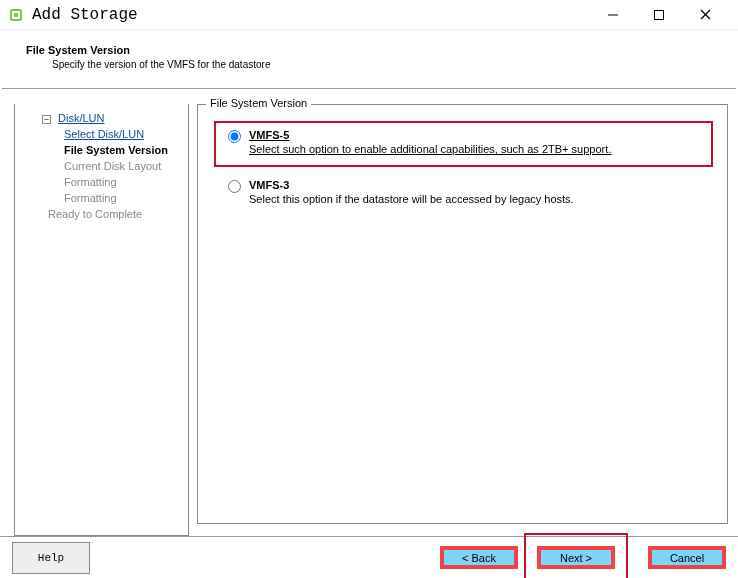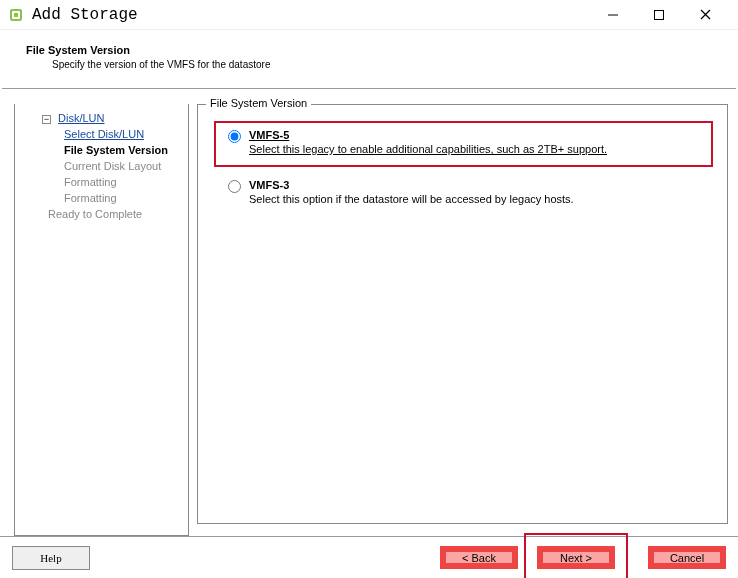--- a/index.html
+++ b/index.html
@@ -145,34 +145,34 @@
       border-top: 1px solid #999;
       display: flex;
       align-items: center;
       padding: 0 12px;
     }
     .footer .spacer { flex: 1; }
     .wiz-btn {
       width: 78px;
       height: 23px;
       font-size: 11px;
-      background: #fca5a5;
-      border: 6px solid #ef4444;
+      background: #7dd3fc;
+      border: 4px solid #ef4444;
       cursor: pointer;
       margin-left: 6px;
       font-family: inherit;
     }
     .help-btn {
       width: 78px;
-      height: 24px;
+      height: 32px;
       font-size: 11px;
       background: #efefef;
       border: 1px solid #888;
       cursor: pointer;
-      font-family: Liberation Serif, serif;
+      font-family: Liberation Mono, monospace;
     }
     .next-highlight {
       border: 2px solid #c8102e;
       padding: 11px;
       display: inline-flex;
       margin-left: 6px;
     }
     .next-highlight button { margin-left: 0; }
     .cancel-wrap { margin-left: 14px; }
   </style>
@@ -243,21 +243,21 @@
 
   <div class="main-panel">
     <div class="groupbox">
       <span class="groupbox-label">File System Version</span>
 
       <div class="highlight-box">
         <div class="radio-row">
           <input type="radio" name="vmfs" checked="" style="">
           <div class="radio-content">
             <div class="radio-label">VMFS-5</div>
-            <div class="radio-desc">Select this legacy to enable additional capabilities, such as 2TB+ support.</div>
+            <div class="radio-desc">Select such option to enable additional capabilities, such as 2TB+ support.</div>
           </div>
         </div>
       </div>
 
       <div class="radio-row" style="margin-top:6px; padding-left:20px;">
         <input type="radio" name="vmfs" style="">
         <div class="radio-content">
           <div class="radio-label">VMFS-3</div>
           <div class="radio-desc">Select this option if the datastore will be accessed by legacy hosts.</div>
         </div>

